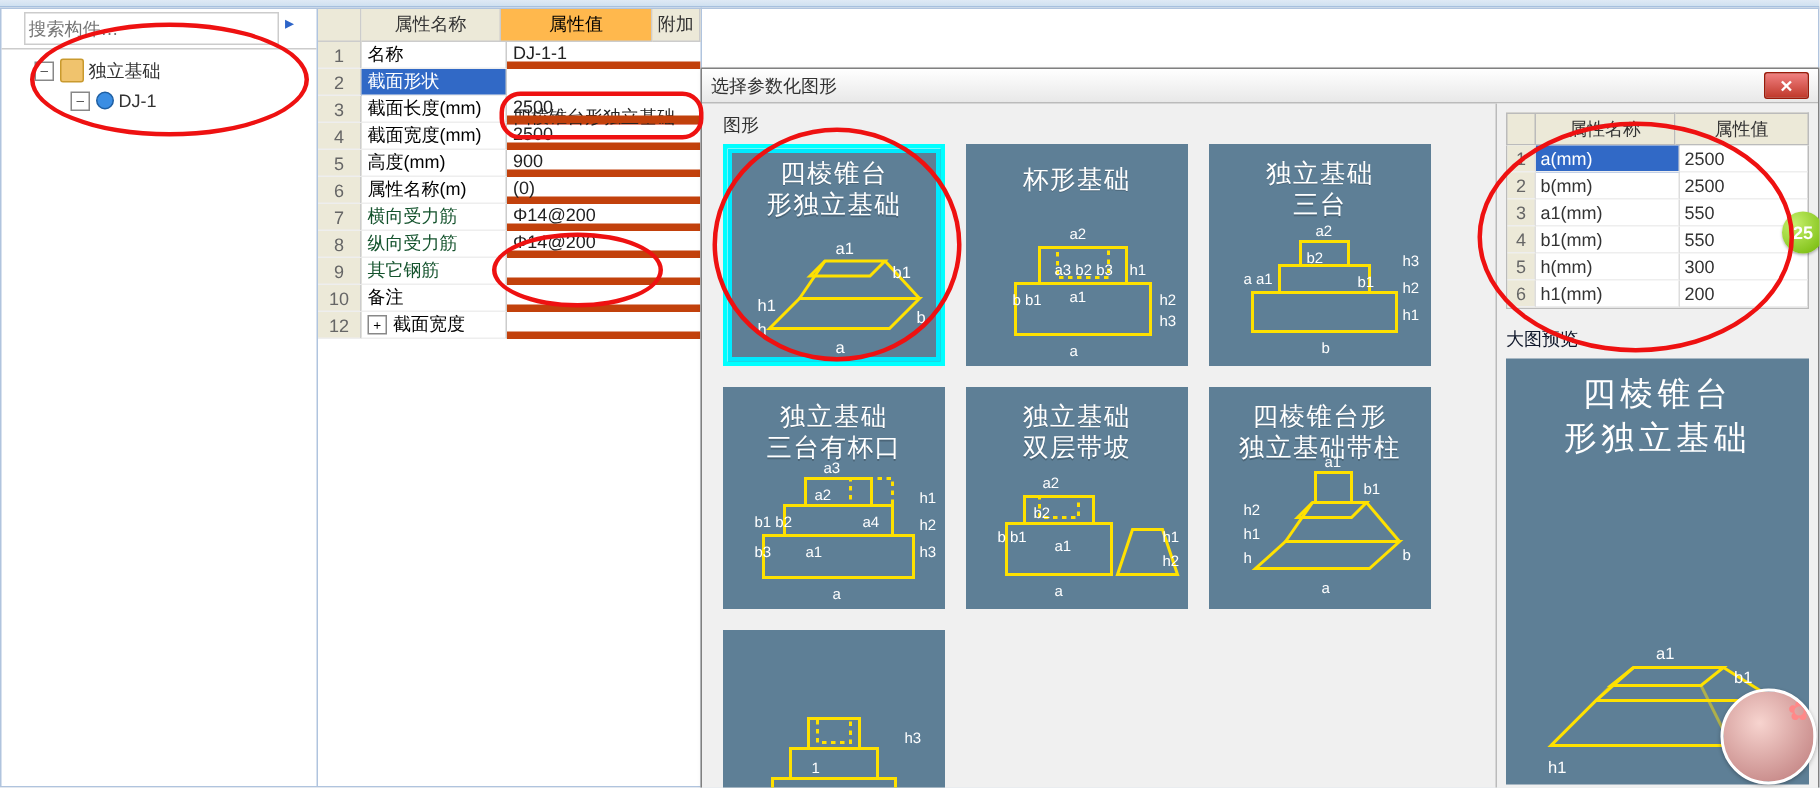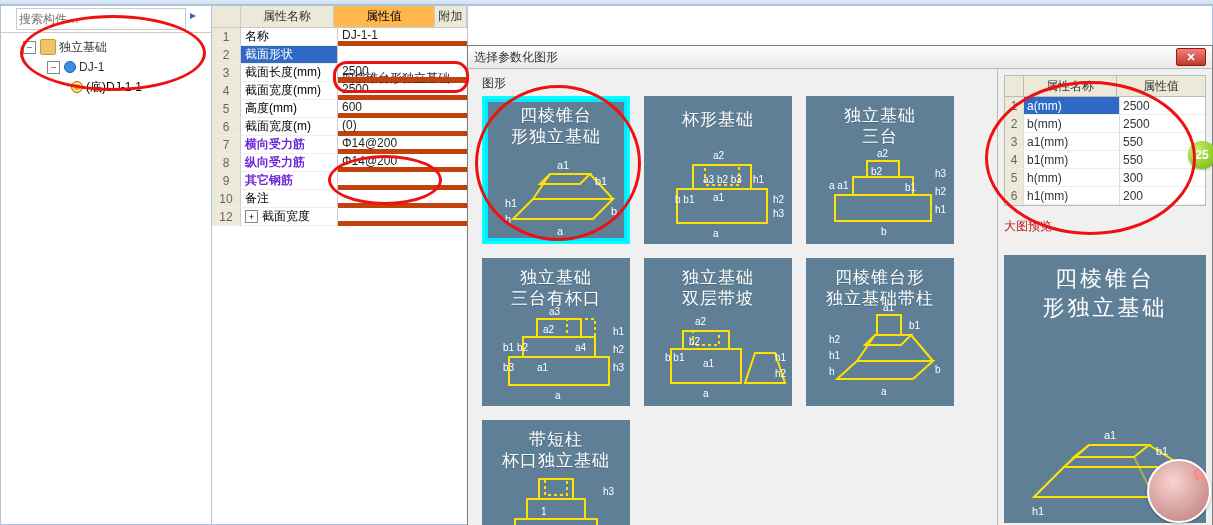--- a/index.html
+++ b/index.html
@@ -151,21 +151,21 @@
     color: #000;
   }
   .prop-row .pval {
     flex: 1;
     border-bottom: 5px solid #c2410c;
     display: flex;
     align-items: center;
     padding-left: 4px;
     color: #222;
   }
-  .prop-row.special .pname { color: #6d28d9; font-weight: bold; }
+  .prop-row.special .pname { color: #14532d; }
   .prop-row.sel .pname { background: #3169c6; color: #fff; }
   .prop-row.sel .pval { background: #f9a8d4; margin-top: 32px; }
   .prop-row .expander {
     width: 11px; height: 11px; border:1px solid #888; display:inline-flex; align-items:center; justify-content:center; font-size:9px; margin-right:4px;
   }
 
   
   .dialog {
     position: absolute;
     left: 467px;
@@ -284,21 +284,21 @@
     border-right: 1px solid #ddd;
     border-bottom: 1px solid #eee;
     display: flex;
     align-items: center;
     padding-left: 3px;
   }
   .side-row .sr-num { width: 18px; background: #ece9d8; color:#666; justify-content:center; padding:0;}
   .side-row .sr-name { width: 92px; }
   .side-row .sr-val { flex: 1; border-right:none;}
   .side-row.sel .sr-name { background: #3169c6; color: #fff; }
-  .preview-label { font-size: 12px; margin-top: 12px; margin-bottom: 20px; color:#b91c1c; }
+  .preview-label { font-size: 12px; margin-top: 12px; margin-bottom: 4px; color:#0f172a; }
   .preview {
     flex: 1;
     background: #5e7f96;
     margin-bottom: 6px;
     position: relative;
     overflow: hidden;
   }
   .preview .pv-title {
     color: #fff;
     font-size: 22px;
@@ -361,24 +361,20 @@
         <div class="tree-item tree-indent1">
           <span class="tree-toggle">–</span>
           <span class="tree-icon folder"></span>
           <span>独立基础</span>
         </div>
         <div class="tree-item tree-indent2">
           <span class="tree-toggle">–</span>
           <span class="tree-icon node"></span>
           <span>DJ-1</span>
         </div>
-        <div class="tree-item tree-indent3 tree-sel">
-          <span class="tree-icon leaf"></span>
-          <span>(底)DJ-1-1</span>
-        </div>
       </div>
     </div>
 
     <div class="prop-panel">
       <div class="prop-header">
         <div class="rownum-col"></div>
         <div class="name-col">属性名称</div>
         <div class="val-col">属性值</div>
         <div class="add-col">附加</div>
       </div>
@@ -409,26 +405,26 @@
             <div class="pname">
               <span>截面宽度(mm)</span>
             </div>
             <div class="pval">2500</div>
           </div>
           <div class="prop-row">
             <div class="rownum">5</div>
             <div class="pname">
               <span>高度(mm)</span>
             </div>
-            <div class="pval">600</div>
+            <div class="pval">900</div>
           </div>
           <div class="prop-row">
             <div class="rownum">6</div>
             <div class="pname">
-              <span>截面宽度(m)</span>
+              <span>属性名称(m)</span>
             </div>
             <div class="pval">(0)</div>
           </div>
           <div class="prop-row special">
             <div class="rownum">7</div>
             <div class="pname">
               <span>横向受力筋</span>
             </div>
             <div class="pval">Φ14@200</div>
           </div>
@@ -605,21 +601,20 @@
                     <rect x="42" y="76" width="58" height="20"></rect>
                     <rect x="54" y="56" width="34" height="20"></rect>
                     <rect x="60" y="56" width="22" height="16" stroke-dasharray="3 3"></rect>
                   </g>
                   <g fill="#fff" font-size="10">
                     <text x="118" y="72">h3</text>
                     <text x="38" y="116">x2 y2</text>
                     <text x="56" y="92">1</text>
                   </g>
                 </svg>
-                <div class="t-title">带短柱<br>杯口独立基础</div>
               </div>
             </div>
         </div>
         <div class="side-area">
           <div class="side-grid-header">
             <div class="sgh-num"></div>
             <div class="sgh-name">属性名称</div>
             <div class="sgh-val">属性值</div>
           </div>
           <div class="side-grid-body" id="side-grid-body">

